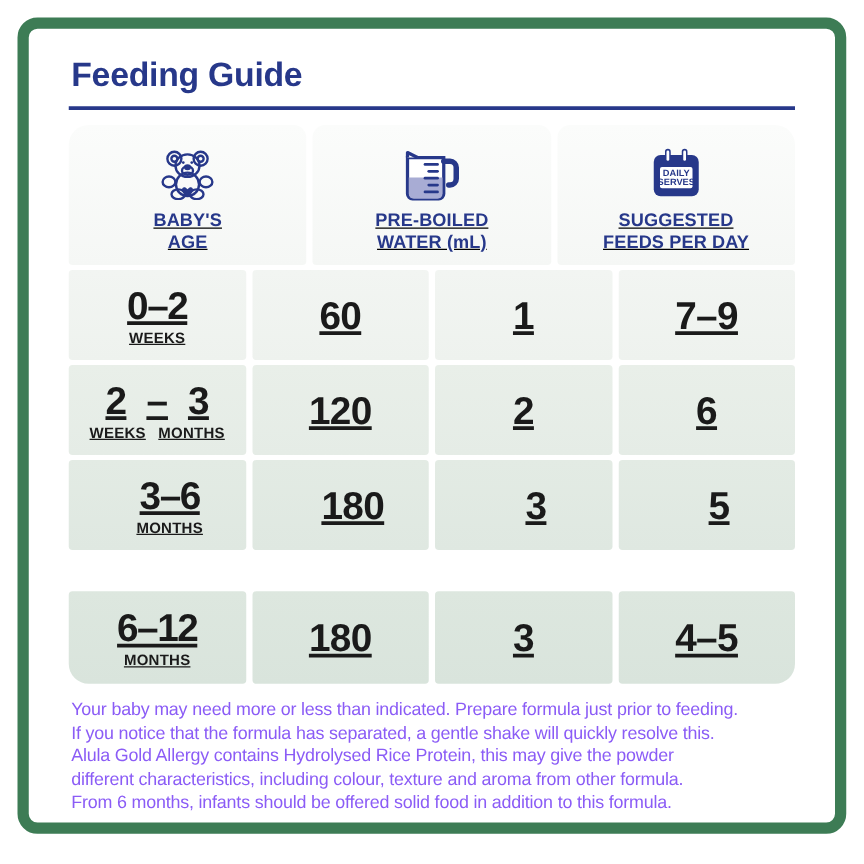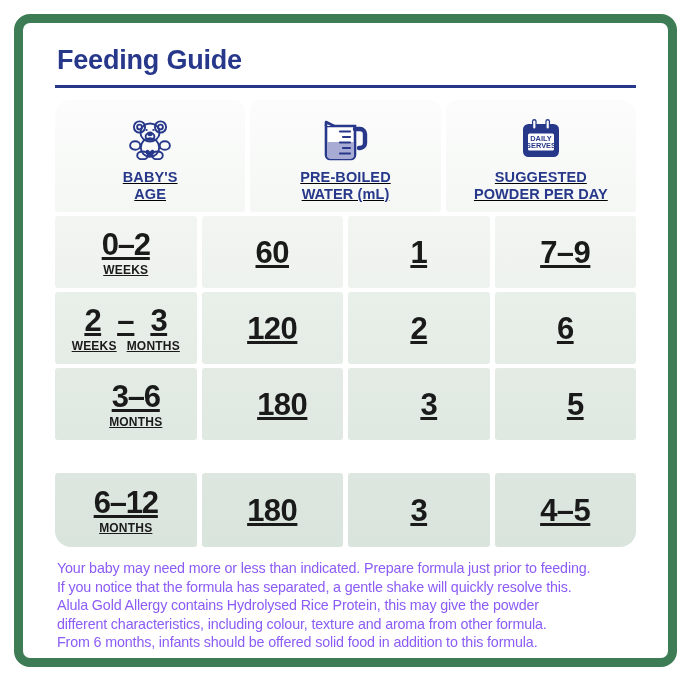--- a/index.html
+++ b/index.html
@@ -226,21 +226,21 @@
               <rect x="26.4" y="2" width="4.6" height="11" rx="2.3" fill="#27388a"></rect>
               <rect x="4" y="7" width="36" height="33" rx="5.5" fill="#27388a"></rect>
               <rect x="14.2" y="3.4" width="2.2" height="8.2" rx="1.1" fill="#ffffff"></rect>
               <rect x="27.6" y="3.4" width="2.2" height="8.2" rx="1.1" fill="#ffffff"></rect>
               <rect x="9" y="16.5" width="26" height="17" rx="1.6" fill="#ffffff"></rect>
               <text x="22" y="24.2" text-anchor="middle" font-family="Liberation Sans, sans-serif" font-size="7.4" font-weight="bold" fill="#27388a">DAILY</text>
               <text x="22" y="31.4" text-anchor="middle" font-family="Liberation Sans, sans-serif" font-size="7.4" font-weight="bold" fill="#27388a">SERVES</text>
             </svg>
           </div>
           <div class="head-label">SUGGESTED
-POWDER PER DAY</div>
+FEEDS PER DAY</div>
         </div>
       </div>
 
       <div class="row row-data tint1">
         <div class="cell">
           <div class="big age">0–2</div>
           <div class="sub">WEEKS</div>
         </div>
         <div class="cell">
           <div class="big">60</div>

